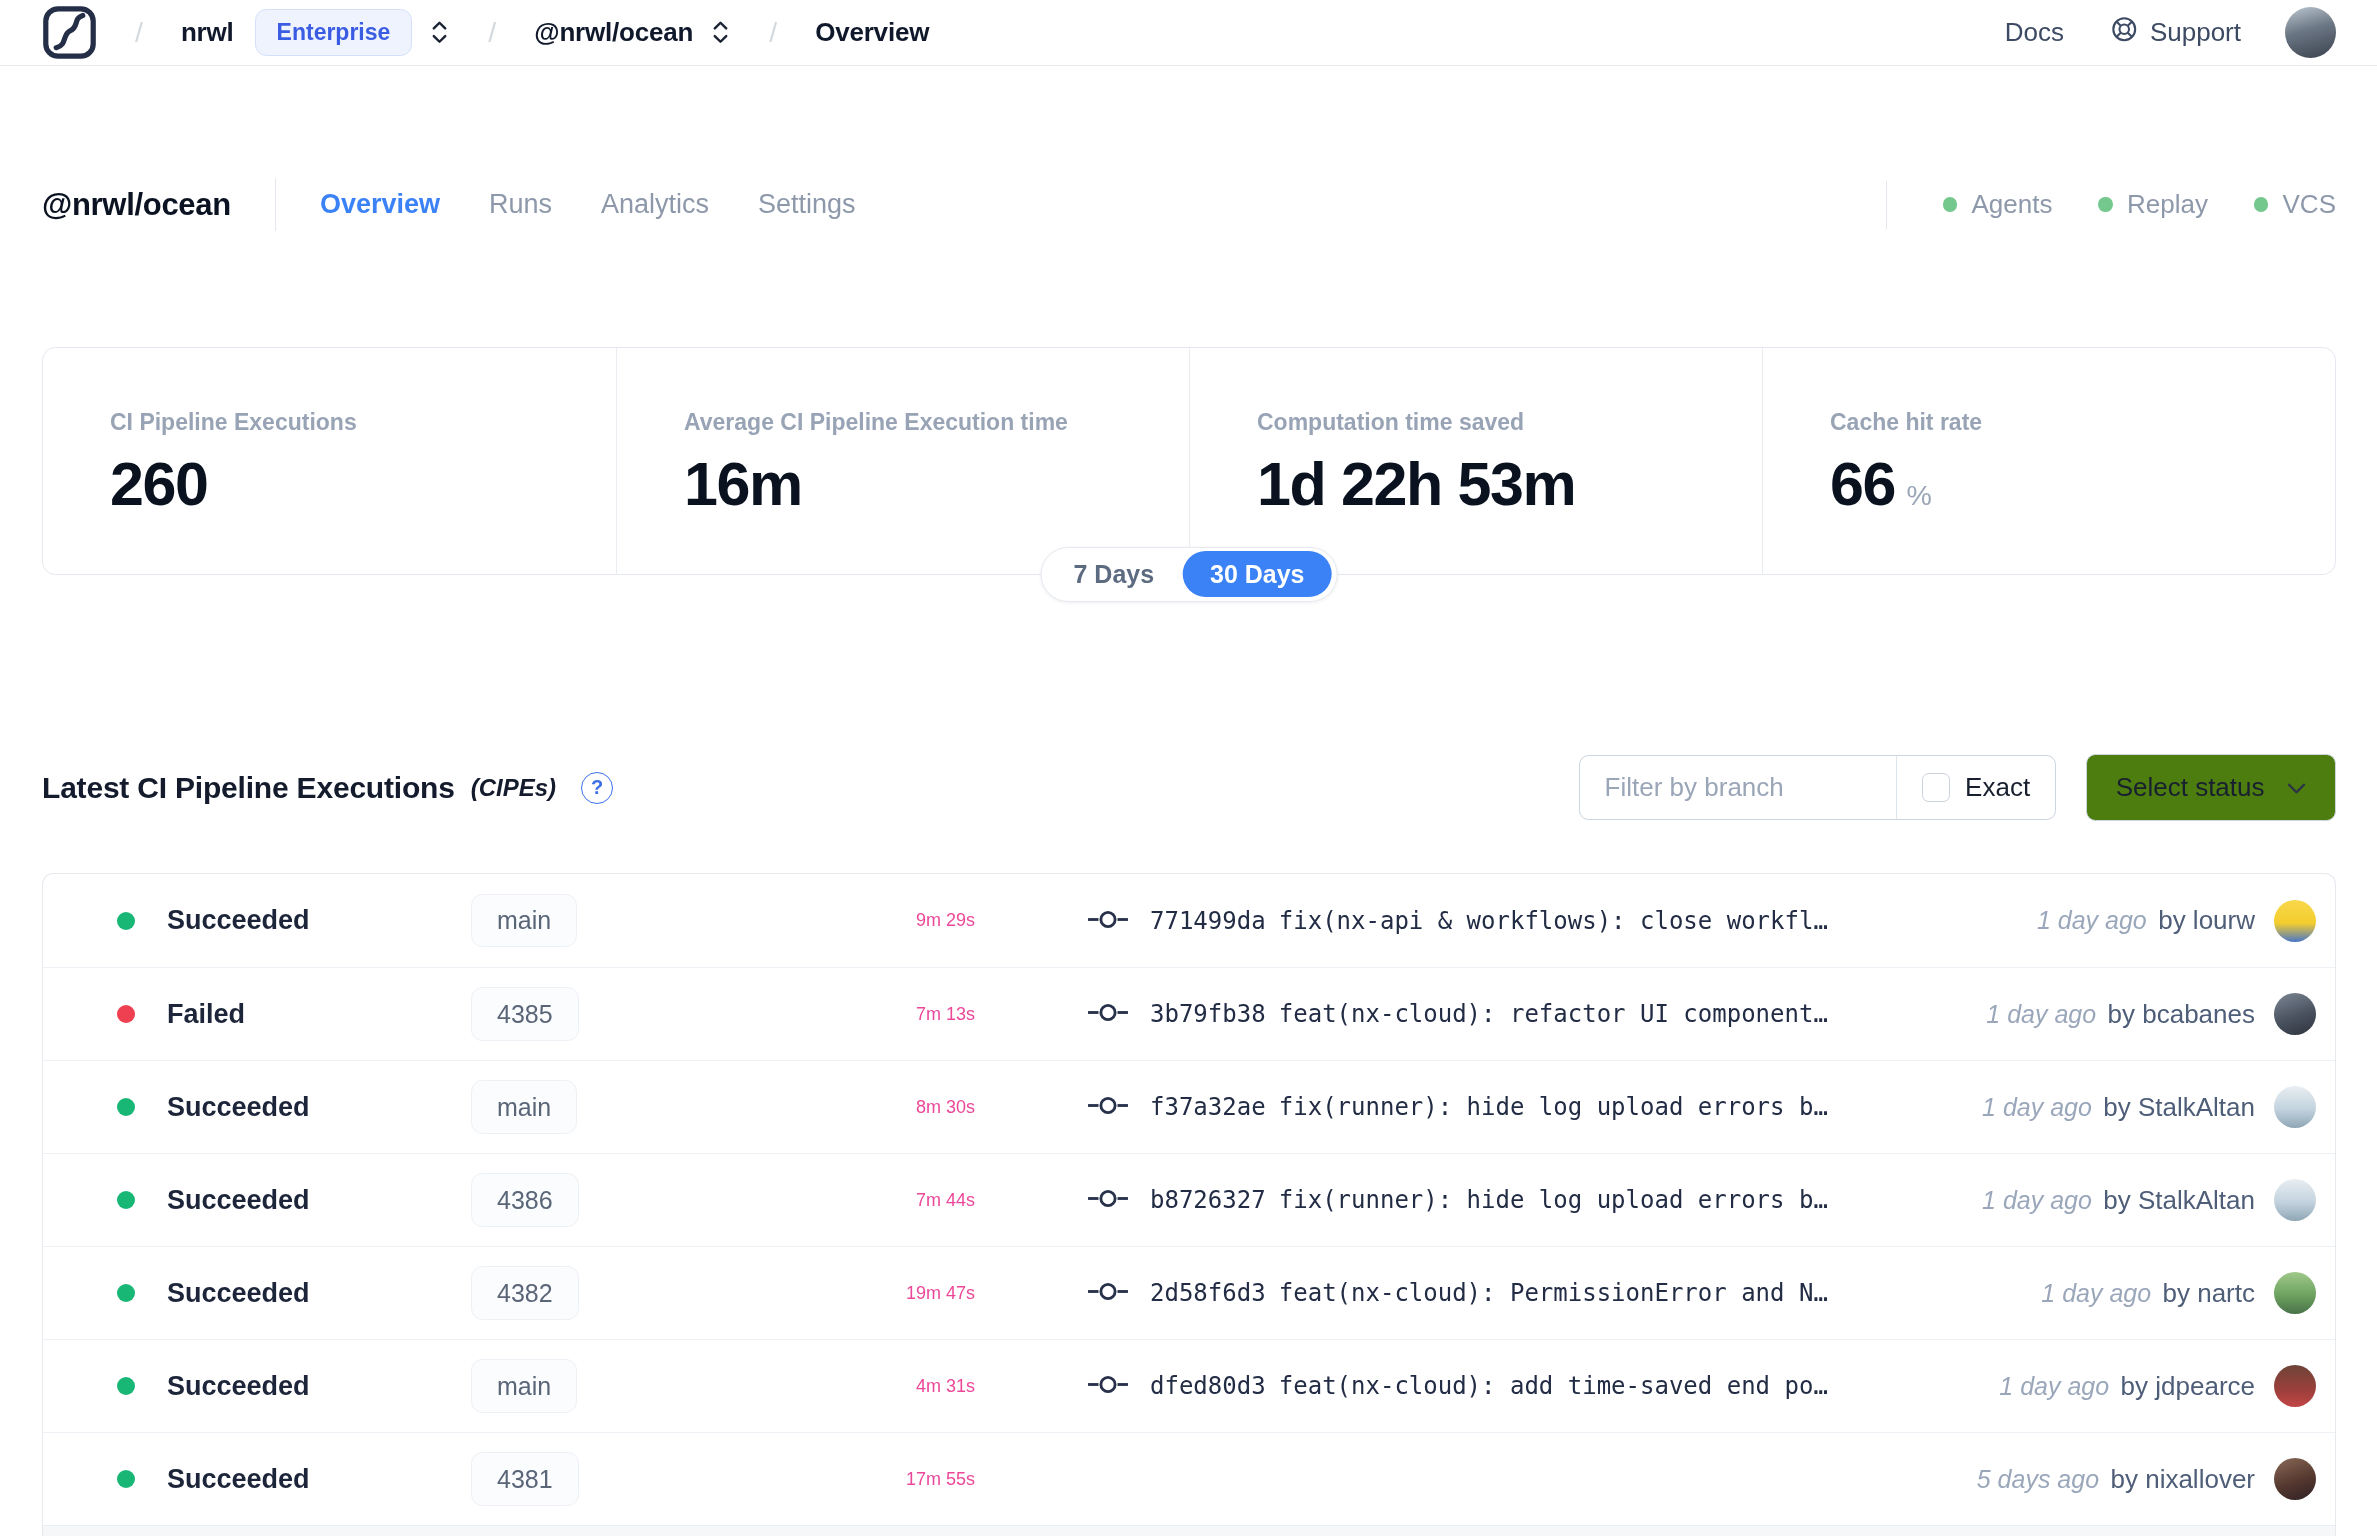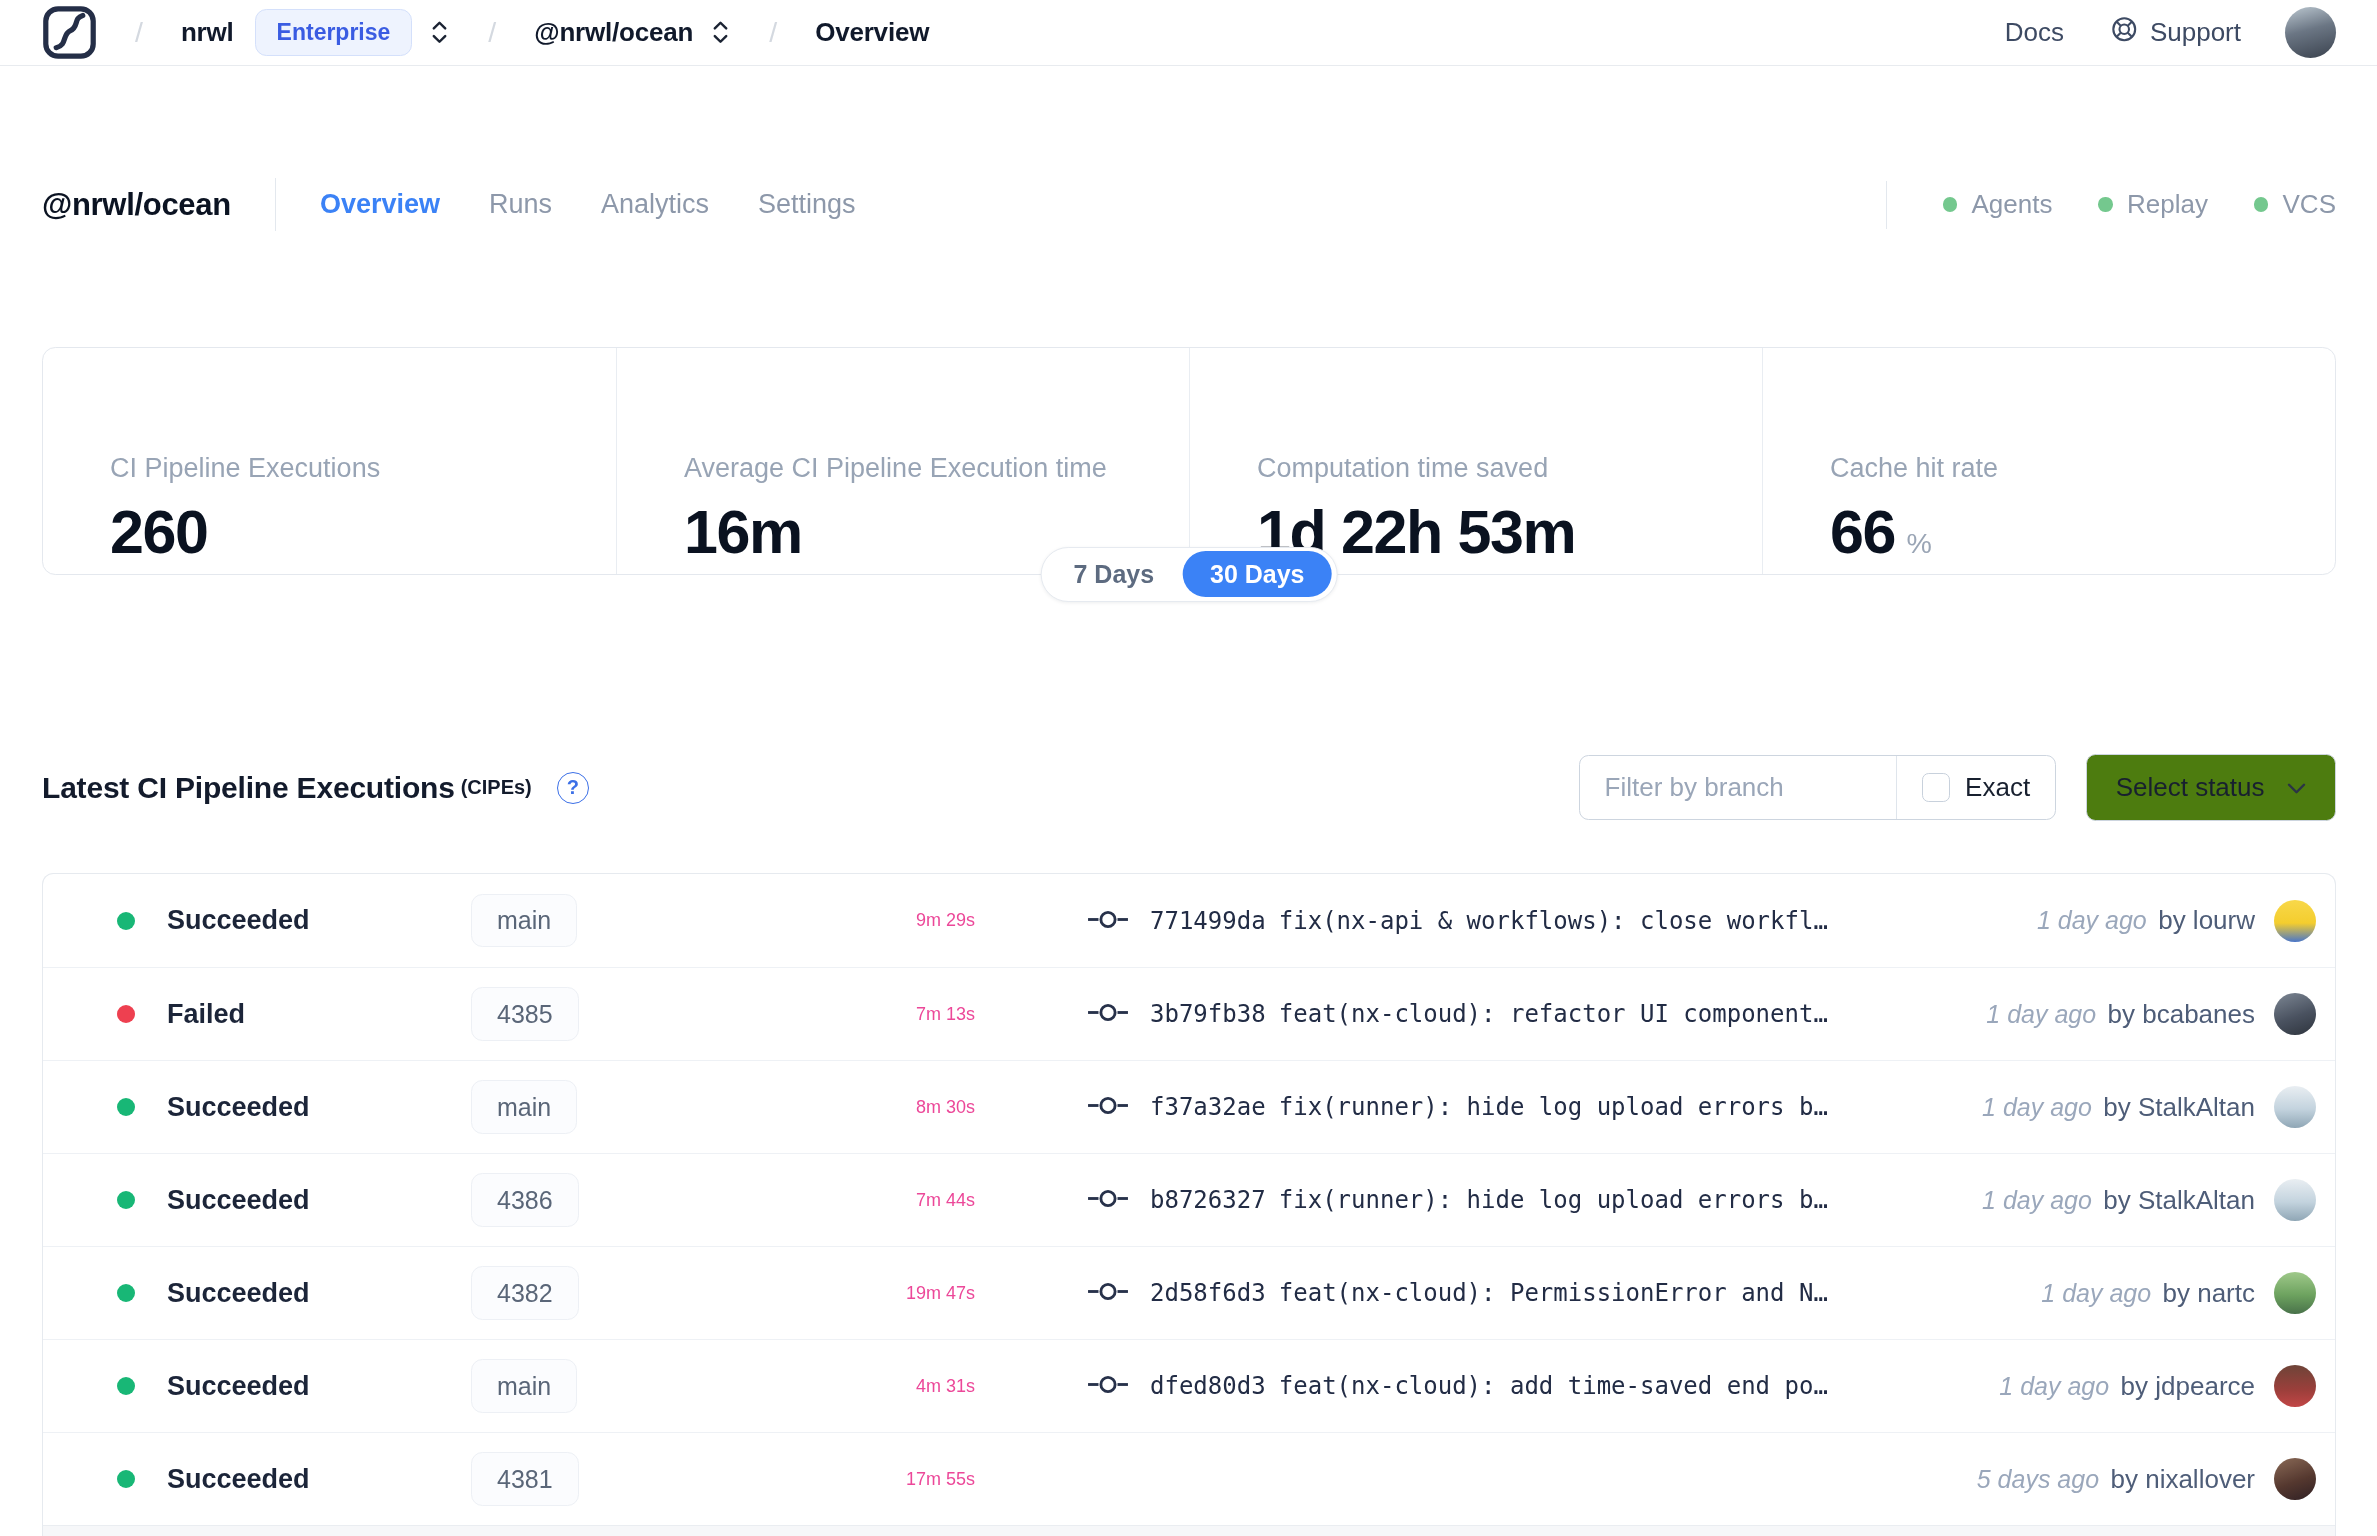--- a/index.html
+++ b/index.html
@@ -32,35 +32,35 @@
   .header-right { margin-left:auto; display:flex; align-items:center; gap:46px; }
   .vdiv2 { width:1px; height:48px; background:#e3e8ee; margin-right:9.5px; }
   .indicator { display:flex; align-items:center; gap:14.3px; font-size:26px; color:#8d98aa; }
   .ind-dot { width:14.3px; height:14.3px; border-radius:50%; }
 
   
   .stats { position:relative; margin:116px 42px 0; height:228px; background:#fff;
     border:1px solid #e4e8ee; border-radius:13.3px; display:grid; grid-template-columns:repeat(4,1fr); }
   .stat { padding:61px 0 0 67px; }
   .stat + .stat { border-left:1px solid #e9edf2; }
-  .stat-label { font-size:27px; font-weight:400; color:#98a4b5;margin-top:44px; }
+  .stat-label { font-size:23px; font-weight:700; color:#98a4b5; }
   .stat-value { margin-top:13.3px; font-size:61px; font-weight:800; color:#0a1220;
     letter-spacing:-1.4px; display:flex; align-items:baseline; gap:11.4px; }
   .stat-suffix { font-size:28.5px; font-weight:500; color:#9aa5b5; letter-spacing:0; }
   .range-toggle { position:absolute; left:50%; bottom:-27.6px; transform:translateX(-50%);
     height:55px; display:flex; align-items:center; gap:1.9px; padding:0 4.8px; background:#fff;
     border:1px solid #e6eaf0; border-radius:27.6px; box-shadow:0 1px 3.8px rgba(15,23,42,.07); }
   .range-opt { font-size:25px; font-weight:600; color:#5d6b80; padding:0 27px; height:46px;
     display:flex; align-items:center; }
   .range-opt.selected { background:#3b82f6; color:#fff; border-radius:23px; font-weight:700; }
 
   
   .cipe-head { display:flex; align-items:center; margin:179px 42px 0; }
   .cipe-title { font-size:30px; font-weight:700; color:#131b2c; letter-spacing:-0.2px; }
-  .cipe-suffix { font-size:20px; font-weight:700; color:#131b2c; margin-left:6px; }
+  .cipe-suffix { font-style:italic; font-size:24px; font-weight:700; color:#131b2c; margin-left:16px; }
   .help { width:32px; height:32px; margin-left:25px; border:1.9px solid #3c70e7; border-radius:50%;
     color:#3c70e7; font-size:20px; font-weight:700; display:flex; align-items:center; justify-content:center; }
   .cipe-controls { margin-left:auto; display:flex; align-items:center; gap:30px; }
   .filter-group { display:flex; align-items:center; height:65px; background:#fff;
     border:1px solid #cdd5df; border-radius:9.5px; overflow:hidden; }
   .filter-input { border:none; outline:none; width:316px; padding:0 25px; font-size:26px;
     color:#1e293b; font-family:inherit; background:transparent; }
   .filter-input::placeholder { color:#9aa6b8; }
   .filter-div { width:1px; align-self:stretch; background:#dfe5ec; }
   .exact-wrap { display:flex; align-items:center; gap:15px; padding:0 25px; }

